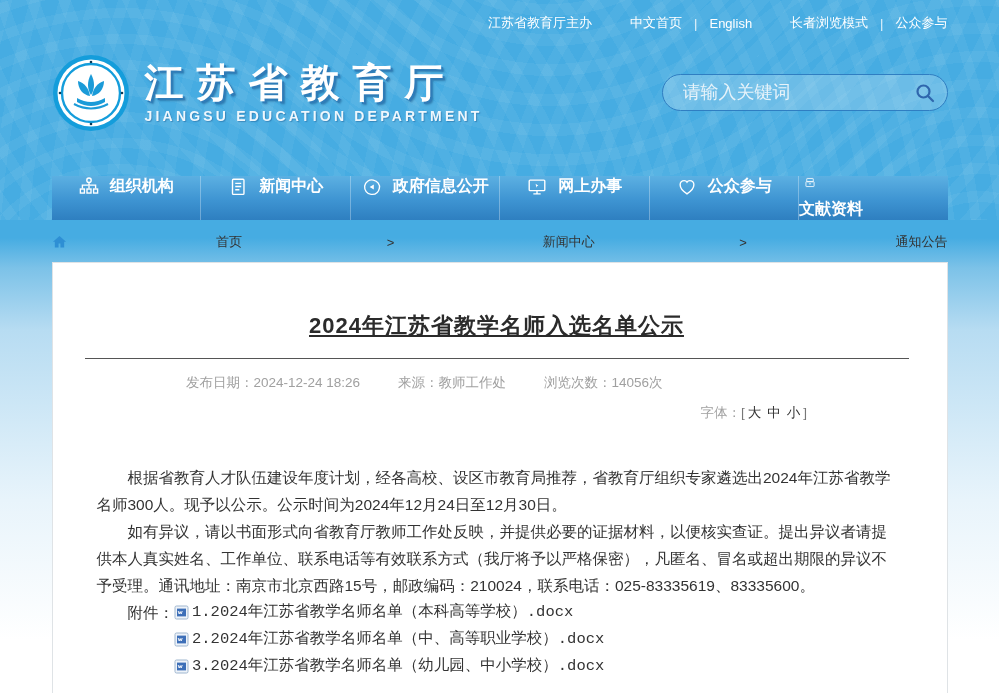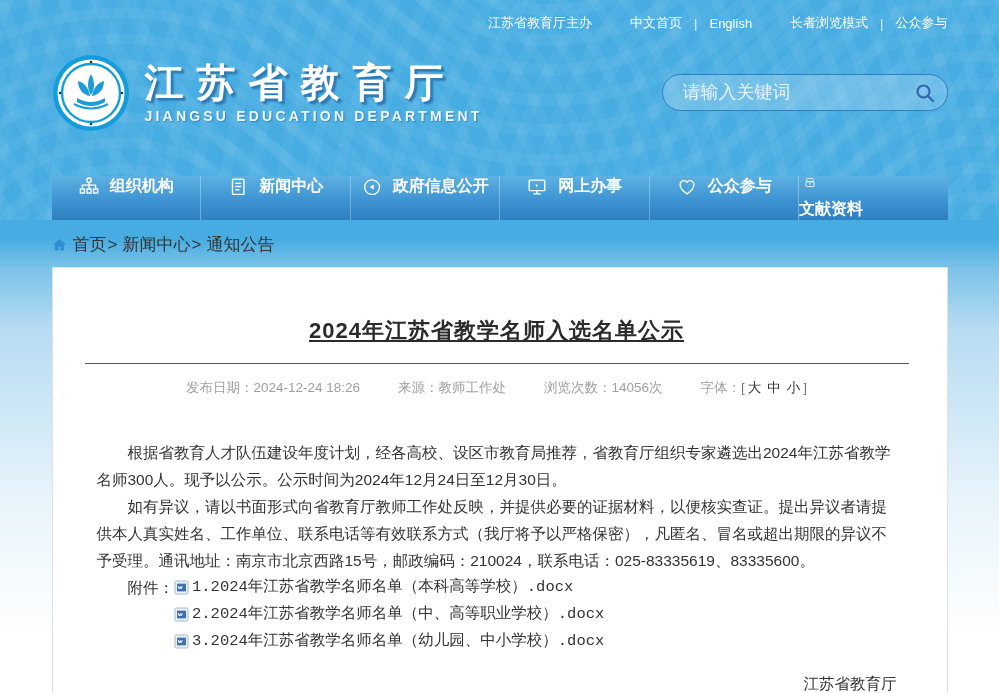--- a/index.html
+++ b/index.html
@@ -42,32 +42,32 @@
   .search-btn{ background:transparent; border:none; padding:2px; cursor:pointer; display:flex; }
 
   
   .nav{ display:flex; height:44px; margin-top:44px; background:linear-gradient(180deg,#5cb0e2 0%,#3e94d2 55%,#2e7fc0 100%); }
   .nav-item{ flex:1; display:flex; align-items:flex-start; justify-content:center; gap:10px; color:#fff;
              font-size:16px; font-weight:bold; cursor:pointer; border-right:1px solid rgba(255,255,255,0.30); }
   .nav-item:last-child{ border-right:none;flex-direction:column; }
   .nav-item svg{ width:22px; height:22px; }
 
   
-  .breadcrumb{ width:896px; margin:13px auto 0; display:flex; align-items:center; font-size:17px; color:#333; }
+  .breadcrumb{ width:896px; margin:13px auto 0; display:flex; align-items:center; font-size:13px; color:#333;justify-content:space-between; }
   .breadcrumb .crumb{ cursor:pointer; }
   .breadcrumb .sep{ margin:0 5px 0 1px; color:#333; }
   .home-icon{ width:15px; height:14px; margin-right:6px; }
 
   
   .panel{ width:896px; margin:11px auto 0; background:#fff; border:1px solid #dfe3e6;
           padding:24px 50px 20px 44px; min-height:412px; }
   .article-title{ text-align:center; font-size:22px; font-weight:bold; color:#2b2b2b; margin:24px 0 0; letter-spacing:1px;text-decoration:underline; }
   .title-rule{ border:none; border-top:1px solid #555; margin:17px -12px 0; }
   .meta{ display:flex; justify-content:center; gap:38px; margin-top:15px; color:#a0a0a0; font-size:13.5px; white-space:nowrap; }
-  .meta .font-sizes{ color:#a0a0a0; }
+  .meta .font-sizes{ color:#a0a0a0;margin-top:30px; }
   .meta .bracket{ color:#777; }
   .meta .fs{ color:#333; cursor:pointer; margin:0 3px; }
 
   .article-body{ margin-top:42px; font-size:15.5px; color:#333; line-height:27px; }
   .article-body p{ margin:0; text-indent:2em; }
 
   .attachments{ display:flex; margin-top:0;text-align:center; }
   .attach-label{ margin-left:2em; white-space:nowrap; }
   .attach-list{ }
   .attach-item{ display:flex; align-items:center; cursor:pointer; }

